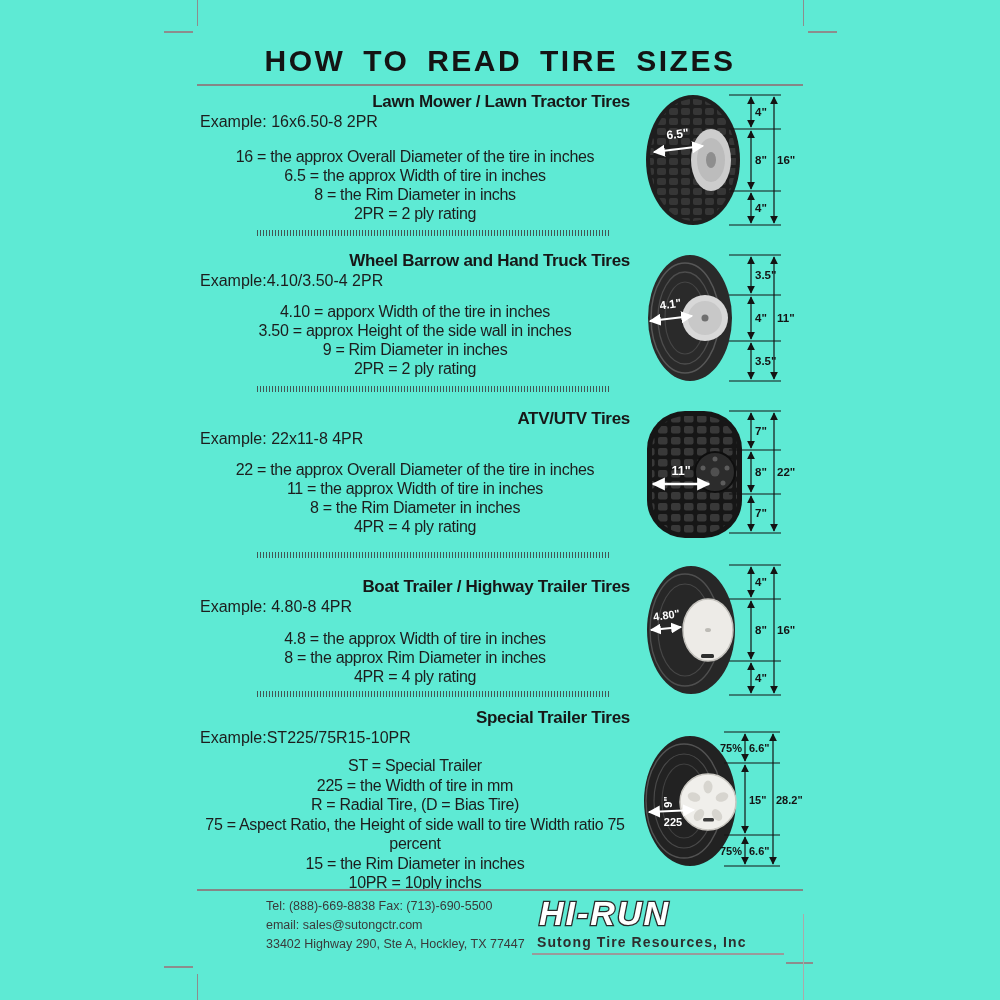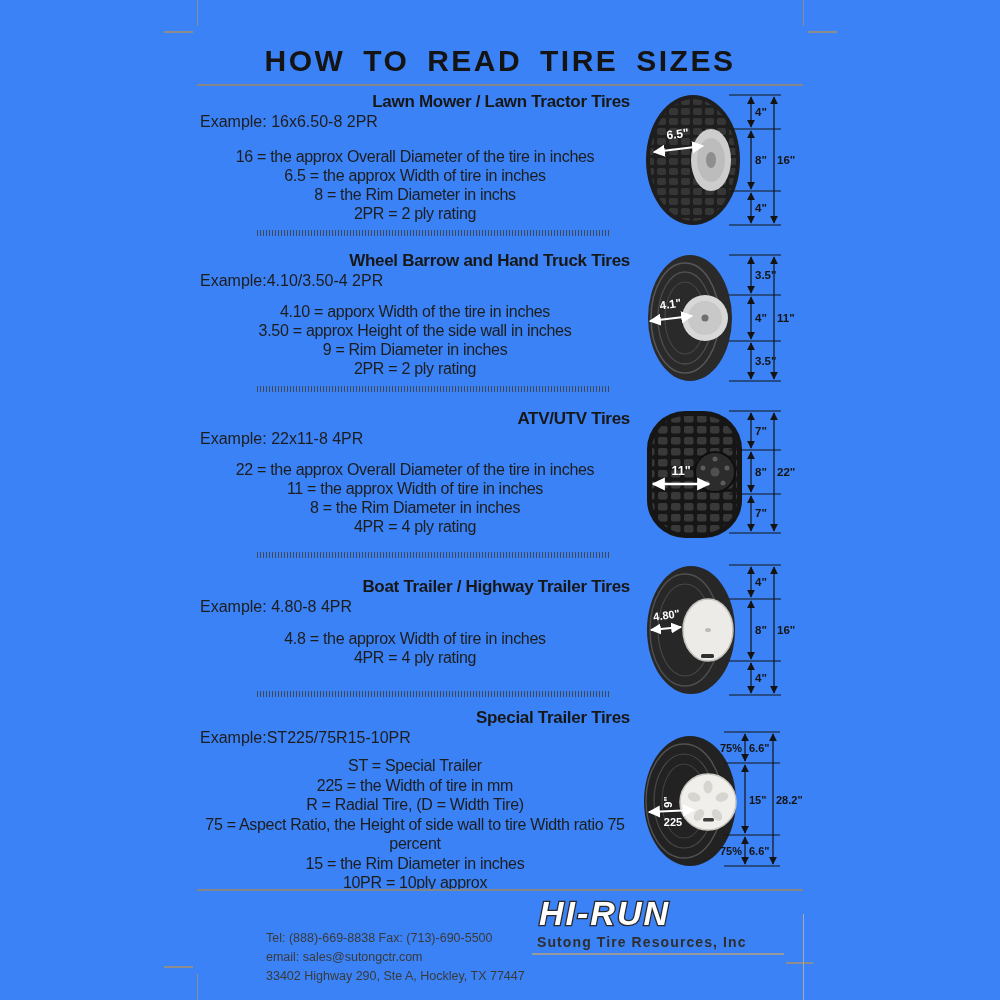--- a/index.html
+++ b/index.html
@@ -1,33 +1,33 @@
 <!DOCTYPE html>
 <html><head>
 <meta charset="utf-8">
 <style>
   html,body{margin:0;padding:0;background:#fff;}
-  .page{position:relative;width:1000px;height:1000px;background:#3b82f6;overflow:hidden;
+  .page{position:relative;width:1000px;height:1000px;background:#5eead4;overflow:hidden;
         font-family:"Liberation Sans",sans-serif;color:#1f1f1f;}
   .crop{position:absolute;background:#8d8d8d;}
   .title{position:absolute;top:44px;left:197px;width:606px;text-align:center;
          font-size:30px;font-weight:bold;letter-spacing:2.5px;word-spacing:7px;color:#141414;}
   .rule{position:absolute;left:197px;width:606px;height:2px;background:#868686;}
   .sec-head{position:absolute;left:200px;width:430px;text-align:right;
             font-size:17px;font-weight:bold;letter-spacing:-0.3px;color:#171717;}
   .sec-ex{position:absolute;left:200px;width:430px;font-size:16px;color:#1d1d1d;}
   .sec-lines{position:absolute;left:178px;width:474px;text-align:center;
              font-size:16px;line-height:19px;letter-spacing:-0.3px;color:#1d1d1d;}
   .sec-lines.s5{line-height:19.5px;}
   .sep{position:absolute;left:257px;width:352px;height:6px;
        background:repeating-linear-gradient(90deg,#3d3d3d 0 1px,transparent 1px 3px);
        opacity:.85;}
   .fig{position:absolute;}
   .footer-left{position:absolute;left:266px;top:897px;width:300px;font-size:12.5px;
-               line-height:19px;color:#3a3a3a;text-align:left;margin-top:32px;}
+               line-height:19px;color:#3a3a3a;text-align:left;}
   .logo-wrap{position:absolute;left:537px;top:893px;width:250px;}
   .company{position:absolute;left:537px;top:934px;width:250px;font-size:14px;font-weight:bold;
            letter-spacing:1.1px;color:#2e2e2e;}
   .logo-underline{position:absolute;left:532px;top:953px;width:252px;height:1.5px;background:#9a9a9a;}
   .edge-line{position:absolute;background:#aaa;}
   svg text{font-family:"Liberation Sans",sans-serif;}
 </style>
 </head>
 <body>
 
@@ -204,20 +204,21 @@
       </g>
     </svg>
   </div>
 
   <div class="sep" style="top:552px"></div>
 
   <div class="sec-head" style="top:577px">Boat Trailer / Highway Trailer Tires</div>
   <div class="sec-ex" style="top:598px">Example: 4.80-8 4PR</div>
   <div class="sec-lines" style="top:629px">
     <div>4.8 =  the approx Width of tire in inches</div>
+    <div>8 =  the approx Rim Diameter in inches</div>
     <div>4PR = 4 ply rating</div>
   </div>
   <div class="fig" style="left:645px;top:558px">
     <svg width="158" height="145" viewBox="0 0 158 145">
       <defs>
         <marker id="f4a" viewBox="0 0 10 10" refX="9" refY="5" markerWidth="6.5" markerHeight="6.5" orient="auto-start-reverse">
             <path d="M0,0L10,5L0,10z" fill="#141414"></path>
           </marker>
         <marker id="f4w" viewBox="0 0 10 10" refX="9" refY="5" markerWidth="5.5" markerHeight="5.5" orient="auto-start-reverse">
             <path d="M0,0L10,5L0,10z" fill="#ffffff"></path>
@@ -254,24 +255,24 @@
     </svg>
   </div>
 
   <div class="sep" style="top:691px"></div>
 
   <div class="sec-head" style="top:708px">Special Trailer Tires</div>
   <div class="sec-ex" style="top:729px">Example:ST225/75R15-10PR</div>
   <div class="sec-lines s5" style="top:756px">
     <div>ST = Special Trailer</div>
     <div>225 =  the Width of tire in mm</div>
-    <div>R =  Radial Tire, (D = Width Tire)</div>
+    <div>R =  Radial Tire, (D = Bias Tire)</div>
     <div>75 = Aspect Ratio, the Height of side wall to tire Width ratio 75 percent</div>
     <div>15 =  the Rim Diameter in inches</div>
-    <div>10PR = 10ply approx</div>
+    <div>10PR = 10ply inchs</div>
   </div>
   <div class="fig" style="left:642px;top:726px">
     <svg width="168" height="150" viewBox="0 0 168 150">
       <defs>
         <marker id="f5a" viewBox="0 0 10 10" refX="9" refY="5" markerWidth="6.5" markerHeight="6.5" orient="auto-start-reverse">
             <path d="M0,0L10,5L0,10z" fill="#141414"></path>
           </marker>
         <marker id="f5w" viewBox="0 0 10 10" refX="9" refY="5" markerWidth="5.5" markerHeight="5.5" orient="auto-start-reverse">
             <path d="M0,0L10,5L0,10z" fill="#ffffff"></path>
           </marker>

